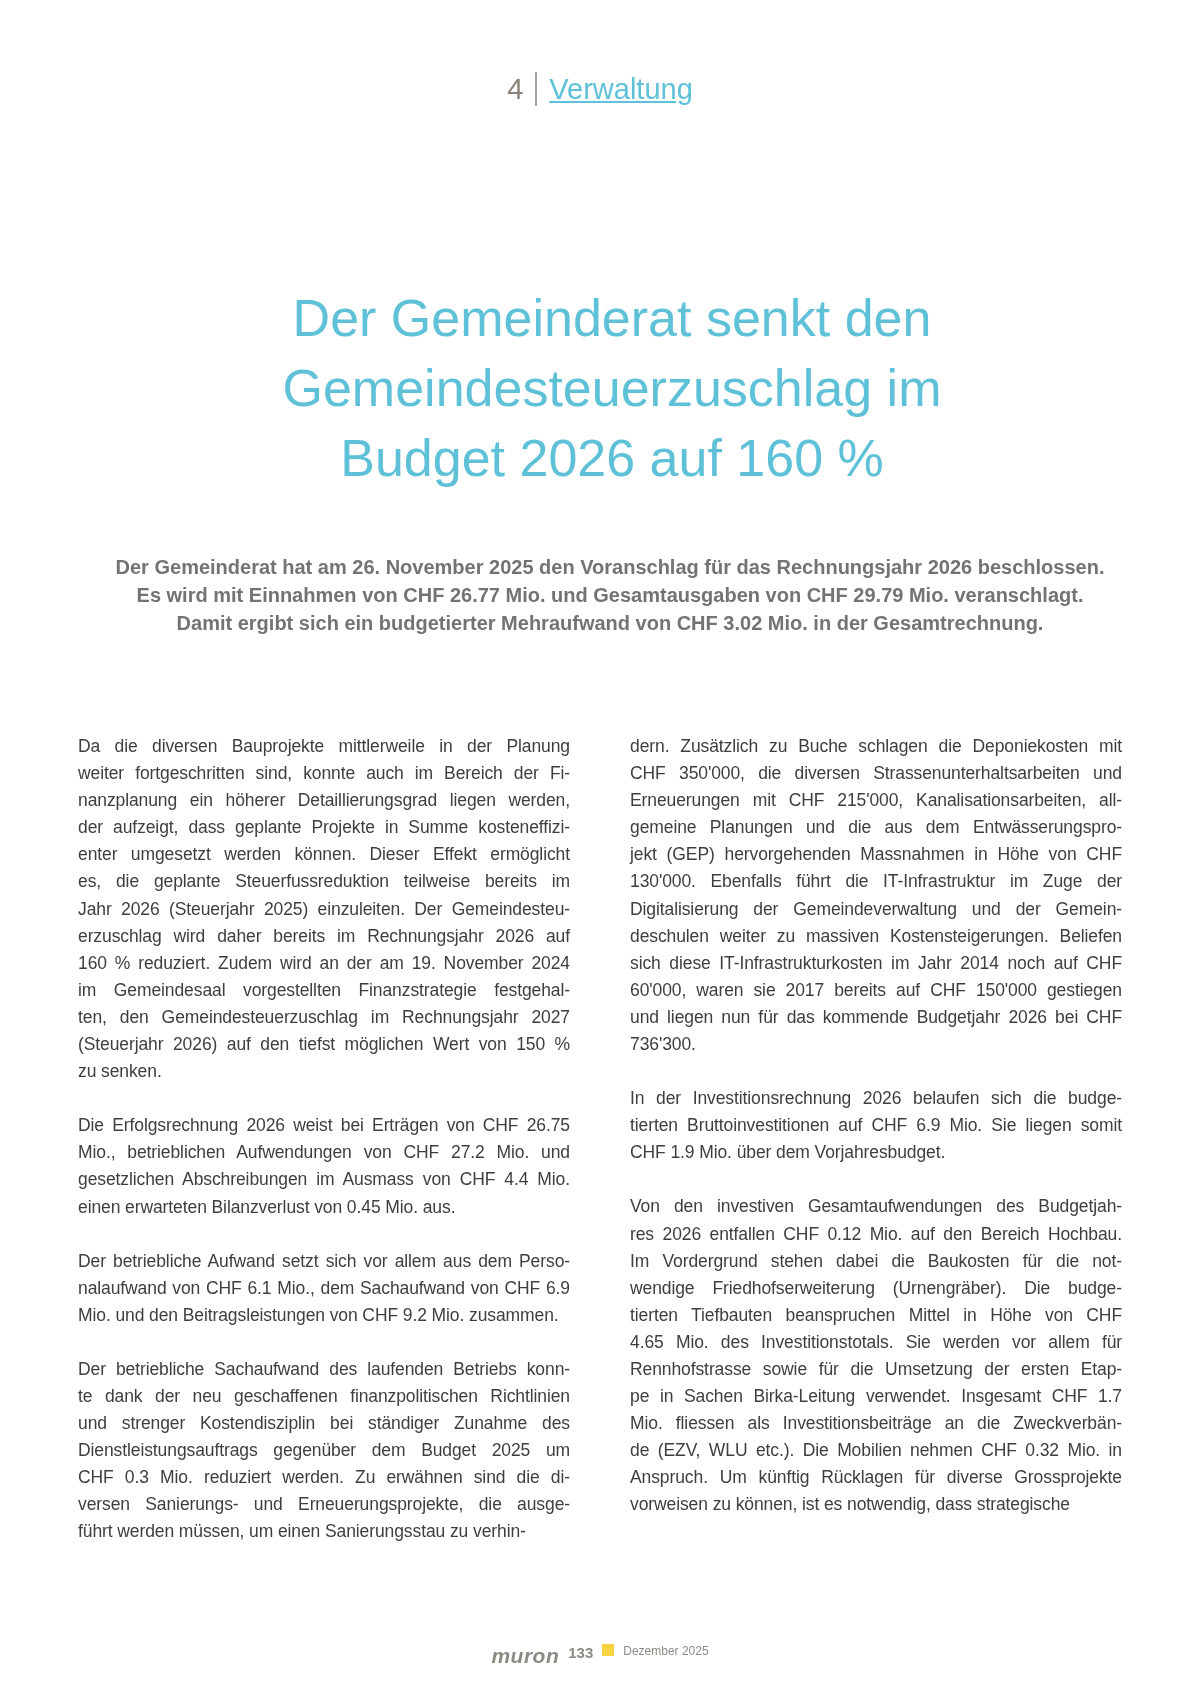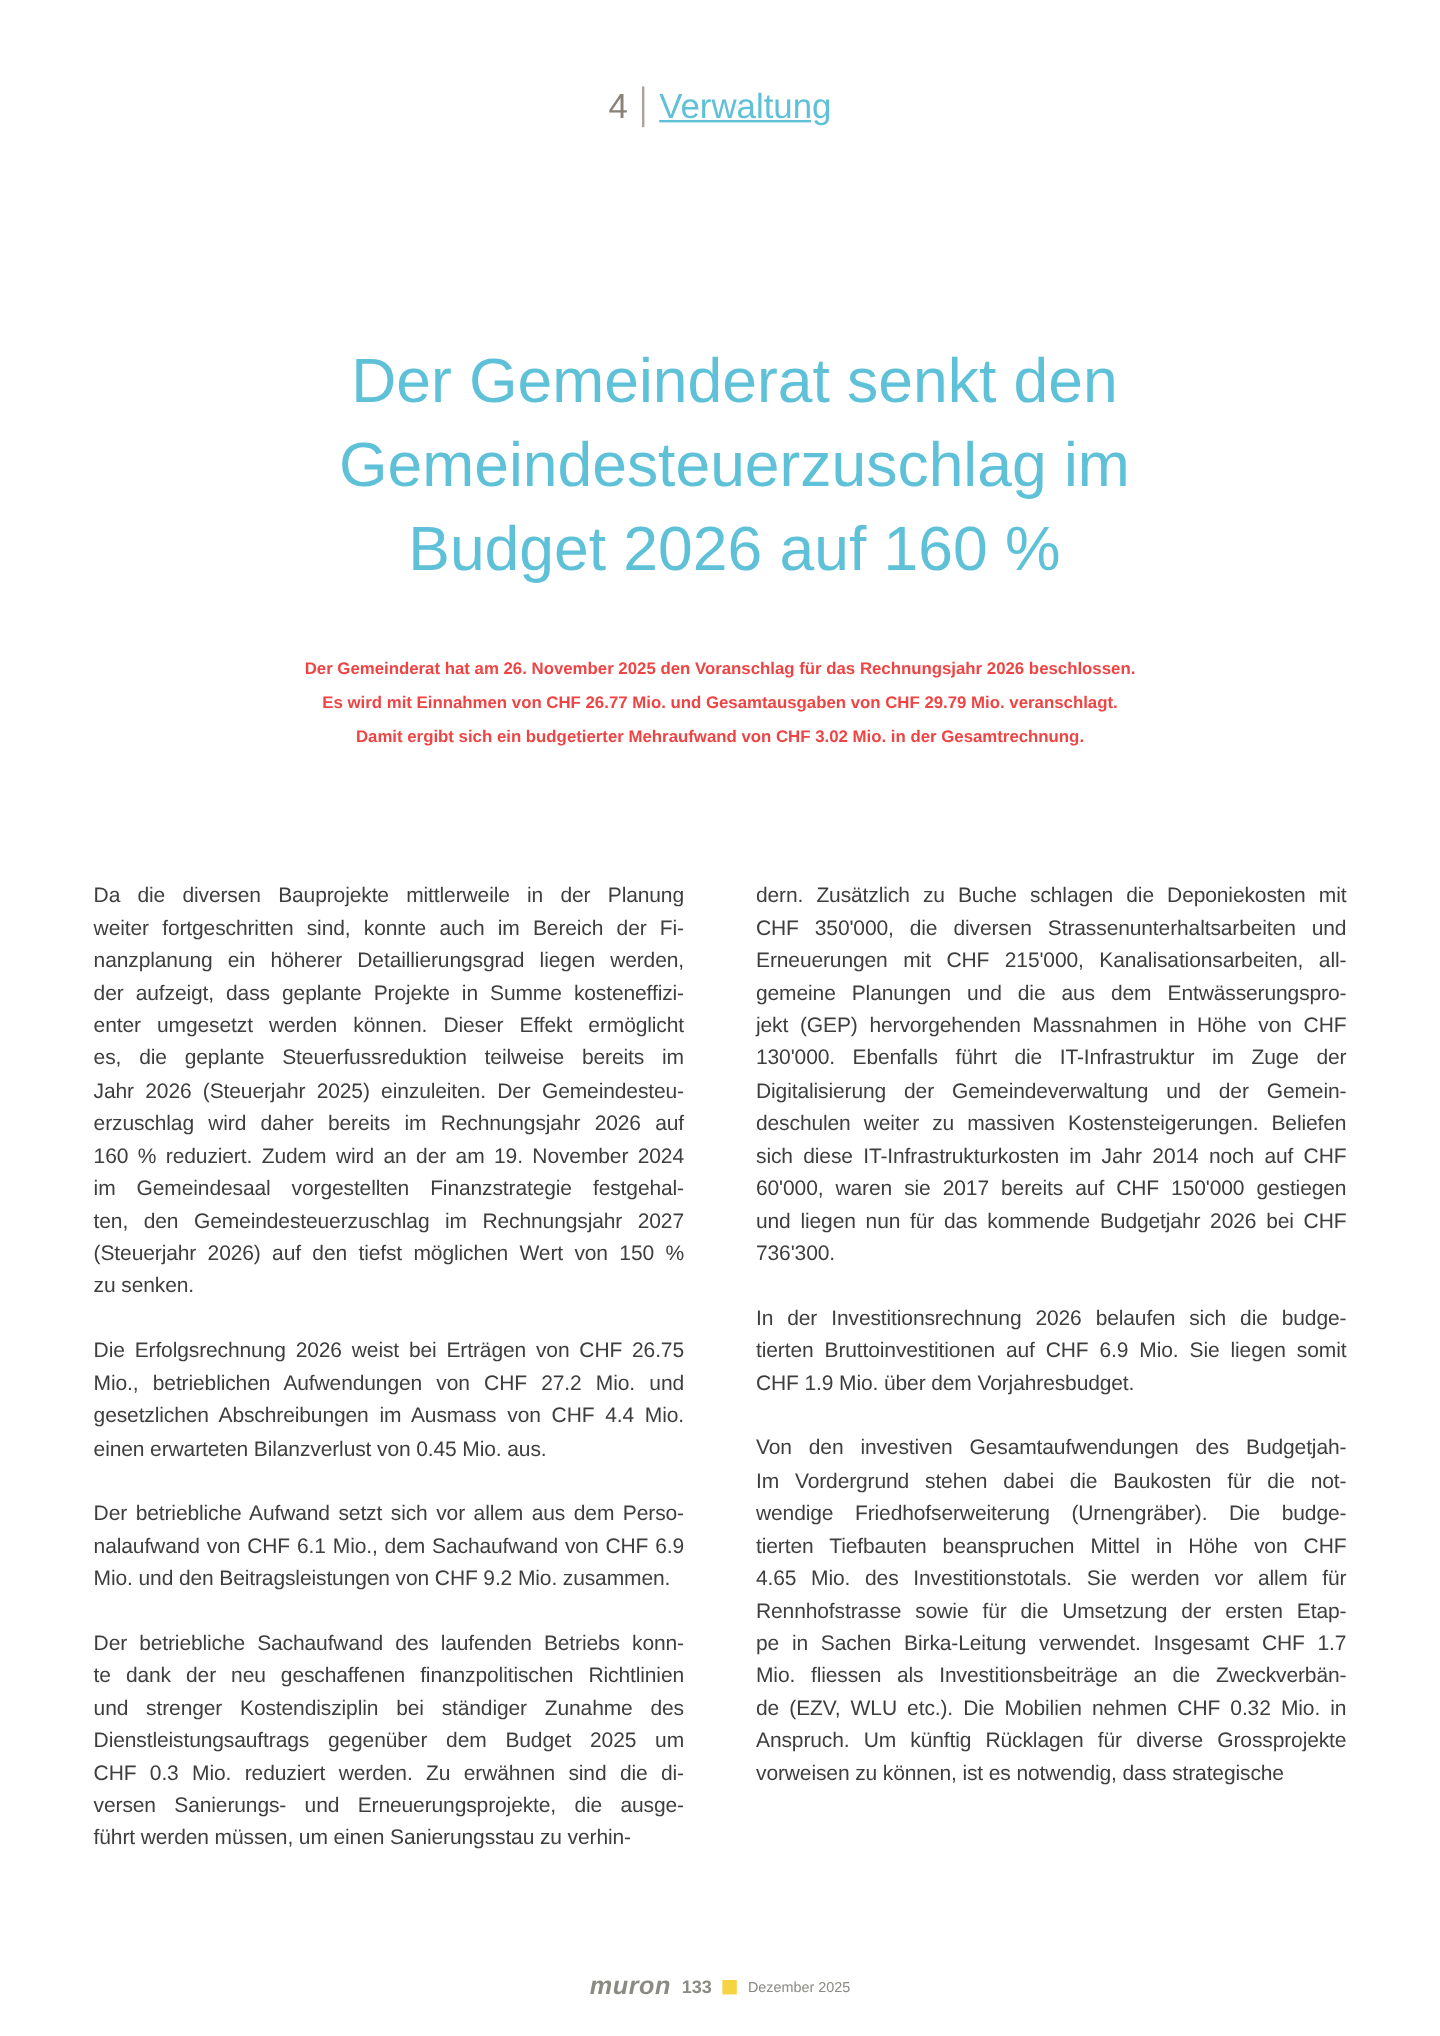--- a/index.html
+++ b/index.html
@@ -37,26 +37,26 @@
     line-height: 70px;
     text-align: center;
     color: var(--accent, #5fc1d8);
     letter-spacing: 0px;
   }
 
   
   .lead {
     position: absolute;
     top: 543px; left: 80px; width: 1040px;
-    margin: 0;
-    font-size: 14px;
+    margin: 10px;
+    font-size: 20px;
     font-weight: 700;
     line-height: 28px;
     text-align: center;
-    color: #ef4444;
+    color: #737373;
   }
 
   
   .columns {
     position: absolute;
     top: 733px; left: 78px;
     width: 1044px;
     display: flex;
     gap: 60px;
   }
@@ -71,21 +71,21 @@
     text-align: justify;
     text-align-last: justify;
     white-space: nowrap;
   }
   .line.last { text-align-last: left; }
 
   
   .page-footer {
     position: absolute;
     top: 1644px; left: 0; width: 100%;
-    display: flex; justify-content: center; align-items: center;
+    display: flex; justify-content: center; 
     gap: 9px;
     color: #8b8b84;
   }
   .mag-name {
     font-style: italic;
     font-weight: 600;
     font-size: 21px;
     letter-spacing: 0.5px;
   }
   .issue-num { font-weight: 700; font-size: 15px; }
@@ -172,20 +172,21 @@
           <div class="line">und liegen nun für das kommende Budgetjahr 2026 bei CHF</div>
           <div class="line last">736'300.</div>
         </div>
         <div class="paragraph">
           <div class="line">In der Investitionsrechnung 2026 belaufen sich die budge-</div>
           <div class="line">tierten Bruttoinvestitionen auf CHF 6.9 Mio. Sie liegen somit</div>
           <div class="line last">CHF 1.9 Mio. über dem Vorjahresbudget.</div>
         </div>
         <div class="paragraph">
           <div class="line">Von den investiven Gesamtaufwendungen des Budgetjah-</div>
+          <div class="line">res 2026 entfallen CHF 0.12 Mio. auf den Bereich Hochbau.</div>
           <div class="line">Im Vordergrund stehen dabei die Baukosten für die not-</div>
           <div class="line">wendige Friedhofserweiterung (Urnengräber). Die budge-</div>
           <div class="line">tierten Tiefbauten beanspruchen Mittel in Höhe von CHF</div>
           <div class="line">4.65 Mio. des Investitionstotals. Sie werden vor allem für</div>
           <div class="line">Rennhofstrasse sowie für die Umsetzung der ersten Etap-</div>
           <div class="line">pe in Sachen Birka-Leitung verwendet. Insgesamt CHF 1.7</div>
           <div class="line">Mio. fliessen als Investitionsbeiträge an die Zweckverbän-</div>
           <div class="line">de (EZV, WLU etc.). Die Mobilien nehmen CHF 0.32 Mio. in</div>
           <div class="line">Anspruch. Um künftig Rücklagen für diverse Grossprojekte</div>
           <div class="line last">vorweisen zu können, ist es notwendig, dass strategische</div>

